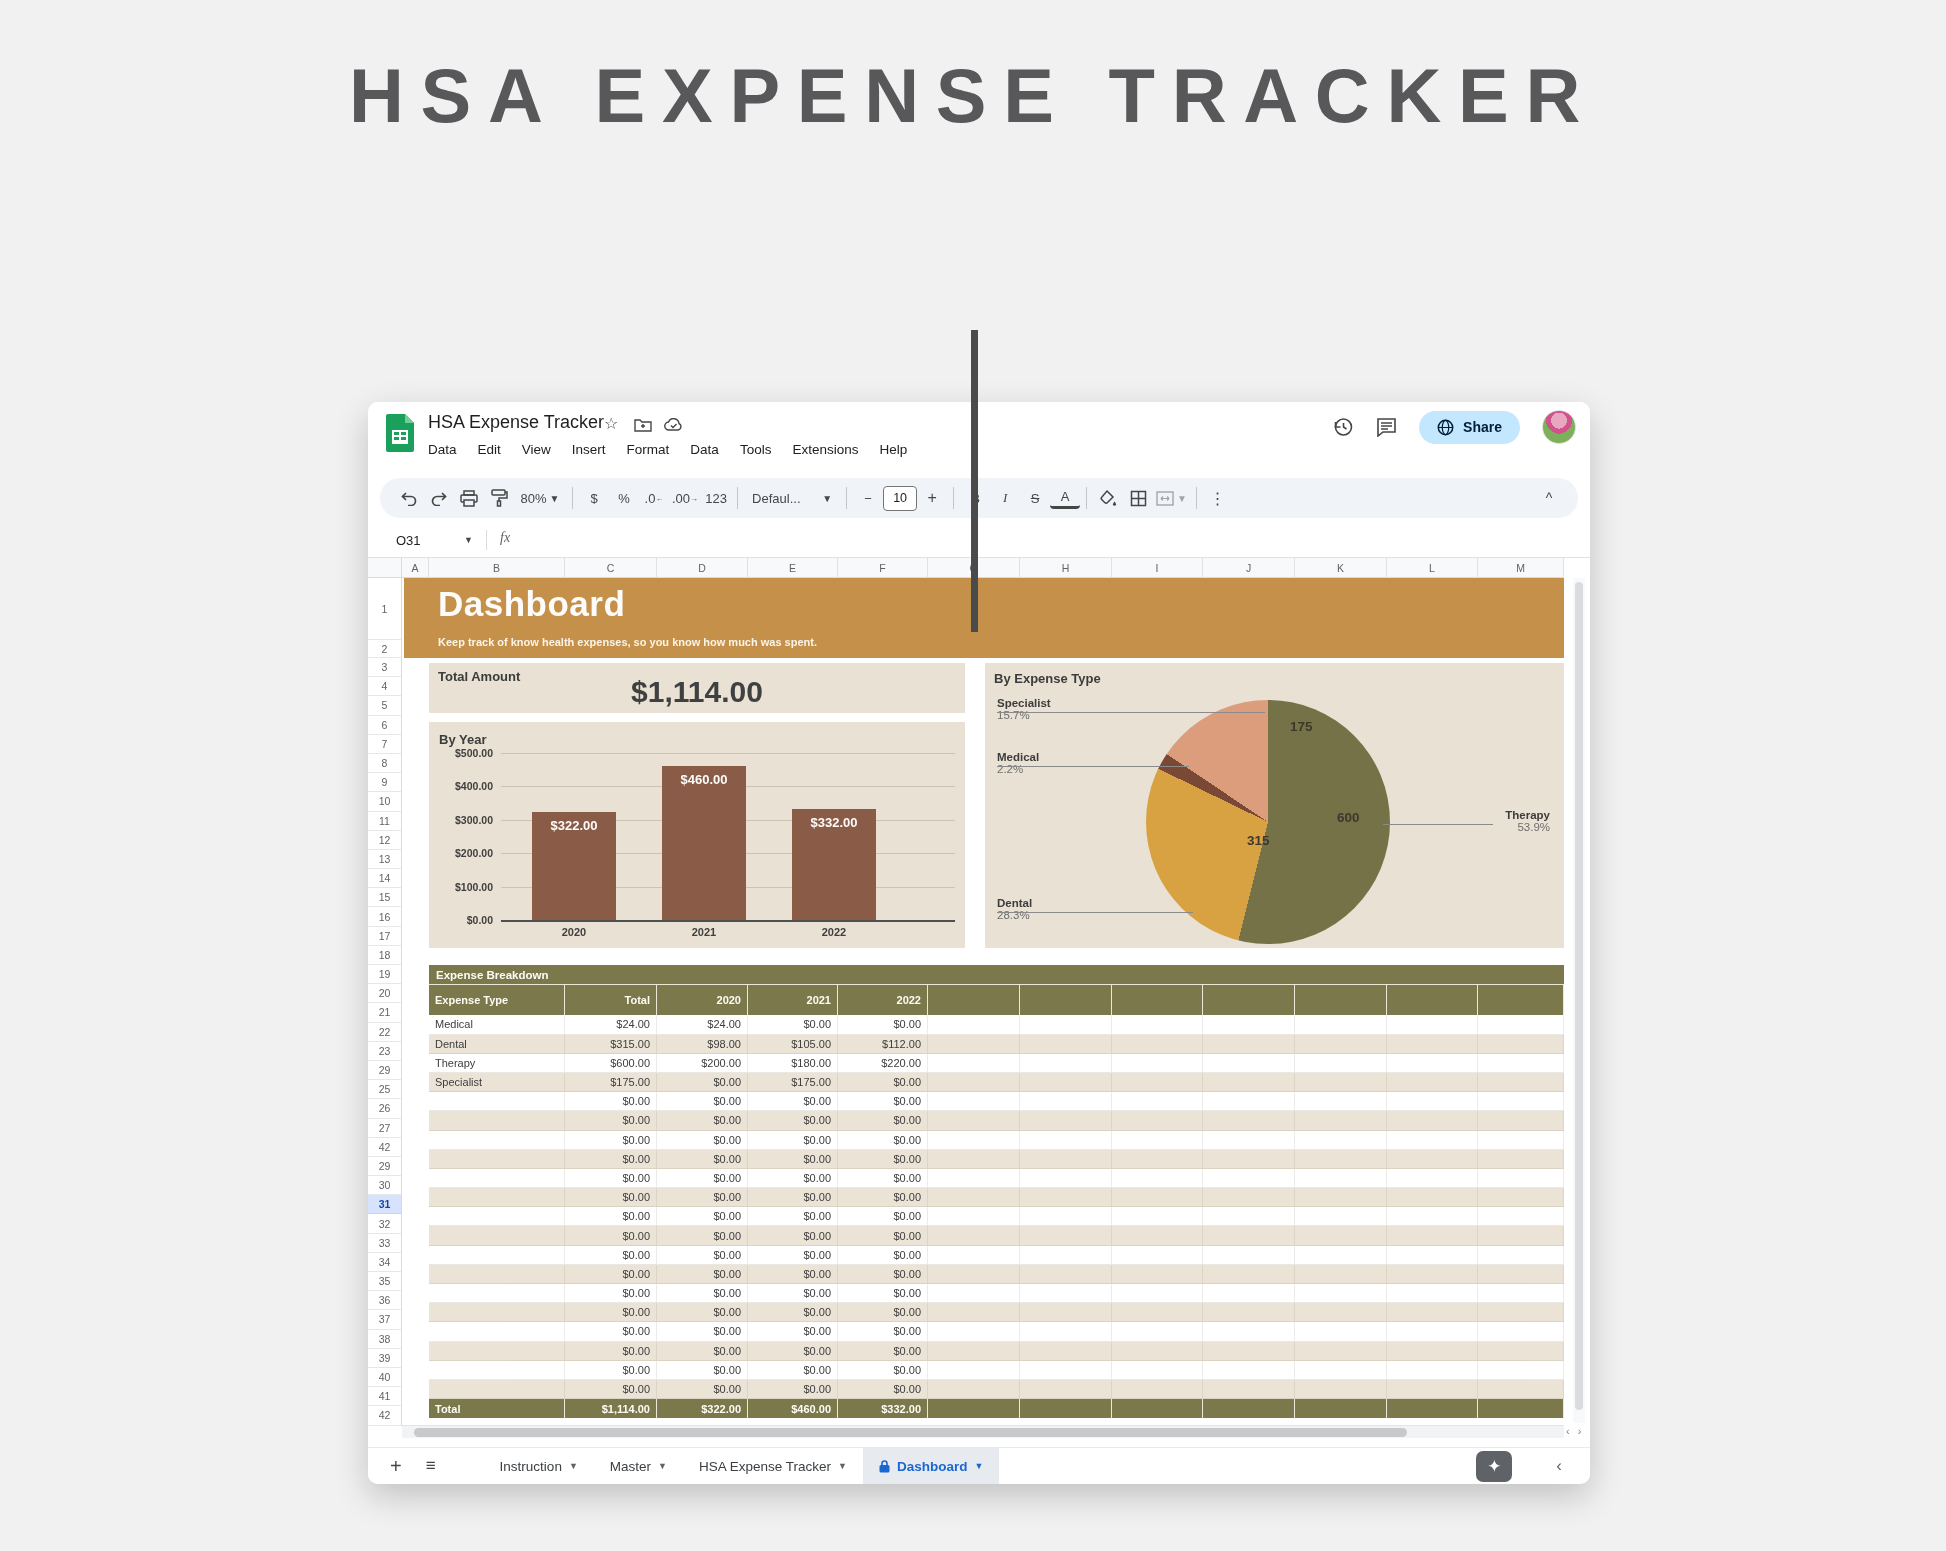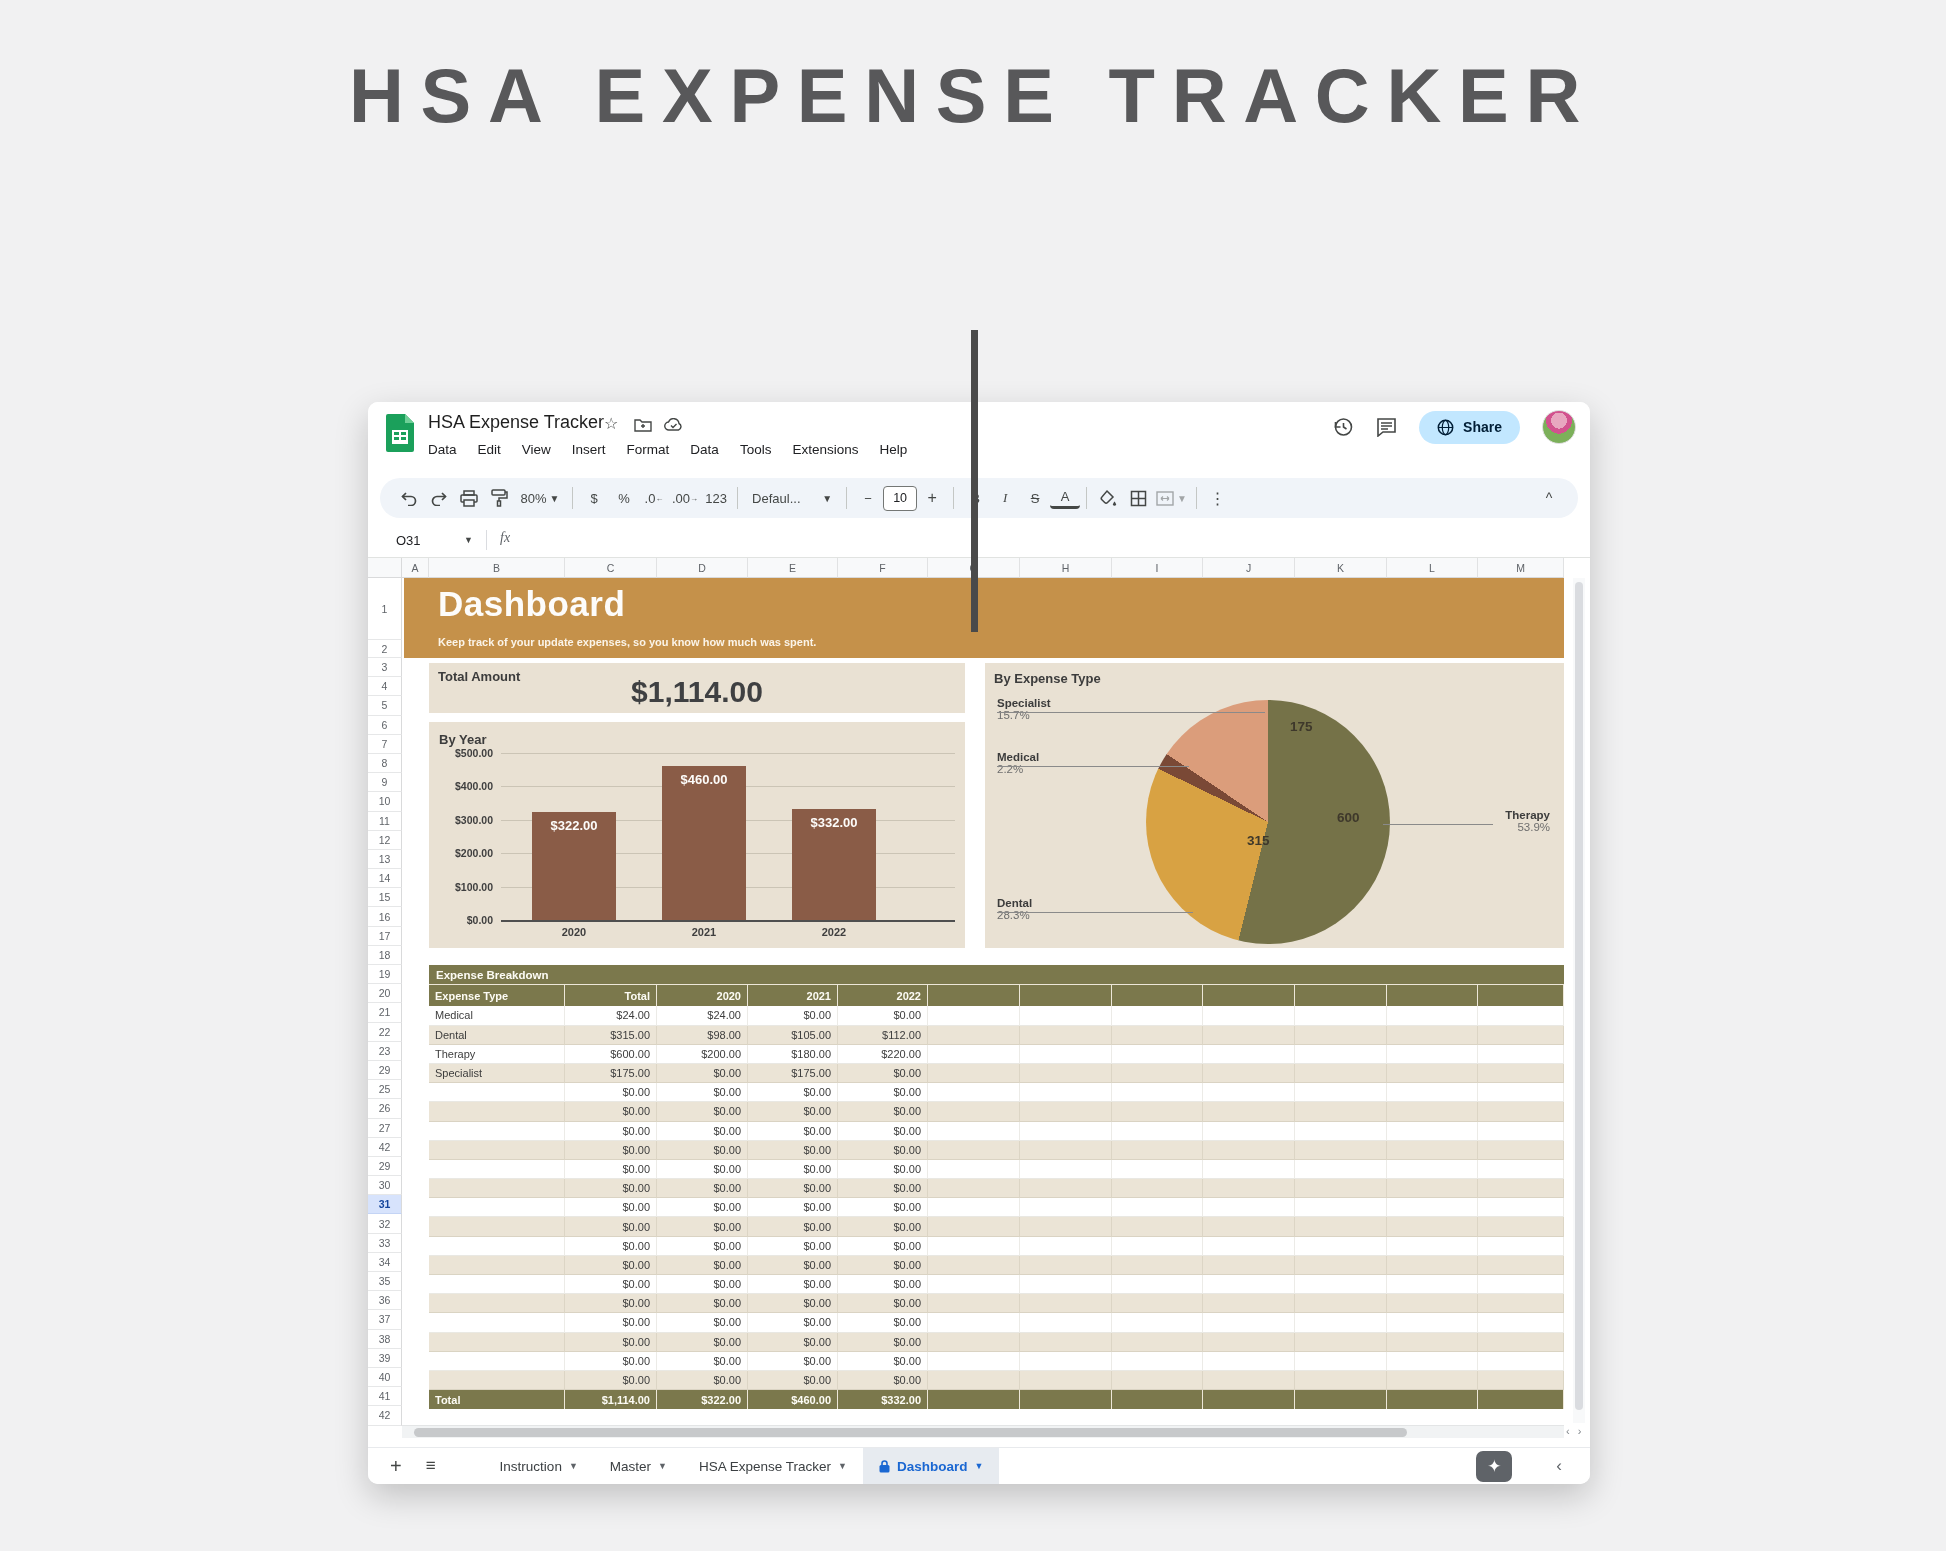--- a/index.html
+++ b/index.html
@@ -89,21 +89,21 @@
   .pie-ext .nm { font-weight:bold; color:#3C3C3C; }
   .pie-ext .pc { color:#6E6E6E; }
   .leader { position:absolute; height:1px; background:#8A8A8A; }
 
   
   .xtable { position:absolute; left:61px; top:407.2px; width:1135px; }
   .trow { display:flex; }
   .tcell { font-size:11px; color:#3D3D3D; padding:0 6px; display:flex; align-items:center; border-right:1px solid rgba(150,145,120,0.18); }
   .tcell.num { justify-content:flex-end; }
   .band { height:19.2px; background:#7B784C; color:#FDFCF5; font-weight:bold; font-size:11.5px; display:flex; align-items:center; padding:0 7px; }
-  .hrow .tcell { background:#7B784C; color:#FDFCF5; font-weight:bold; border-right:1px solid #EDE7D8; border-top:1px solid #EDE7D8; height:22px; }
+  .hrow .tcell { background:#7B784C; color:#FDFCF5; font-weight:bold; border-right:1px solid #EDE7D8; border-top:1px solid #EDE7D8; height:31px; }
   .drow .tcell { height:19.2px; border-bottom:1px solid rgba(160,155,130,0.22); }
   .drow.alt .tcell { background:#EBE4D6; }
   .totrow .tcell { background:#7B784C; color:#FDFCF5; font-weight:bold; border-right:1px solid #EDE7D8; height:19.2px; }
 
   
   .hscroll { position:absolute; left:34px; top:1023px; width:1162px; height:13px; background:#F1F3F4; border-top:1px solid #E3E5E6; }
   .hthumb { position:absolute; left:12px; top:2px; width:993px; height:9px; background:#C7C9CB; border-radius:5px; }
   .hs-arrows { position:absolute; left:1198px; top:1023px; font-size:11px; color:#80868B; display:flex; gap:8px; }
   .vscroll { position:absolute; left:1205px; top:176px; width:12px; height:845px; background:#F8F9FA; }
   .vthumb { position:absolute; left:2px; top:4px; width:8px; height:828px; background:#DADCE0; border-radius:4px; }
@@ -334,21 +334,21 @@
           <div class="rowhead" style="height: 19.2px;">37</div>
           <div class="rowhead" style="height: 19.2px;">38</div>
           <div class="rowhead" style="height: 19.2px;">39</div>
           <div class="rowhead" style="height: 19.2px;">40</div>
           <div class="rowhead" style="height: 19.2px;">41</div>
           <div class="rowhead" style="height: 19.2px;">42</div>
         </div>
 
       <div class="banner">
         <h1>Dashboard</h1>
-        <div class="bsub">Keep track of your update expenses, so you know how much was spent.</div>
+        <div class="bsub">Keep track of know health expenses, so you know how much was spent.</div>
       </div>
 
       <div class="panel p-total">
         <div class="plabel">Total Amount</div>
         <div class="pvalue">$1,114.00</div>
       </div>
 
       <div class="panel p-byyear" id="barpanel">
         <div class="plabel">By Year</div>
       <div class="ytick" style="left: 4px; top: 192px;">$0.00</div>

